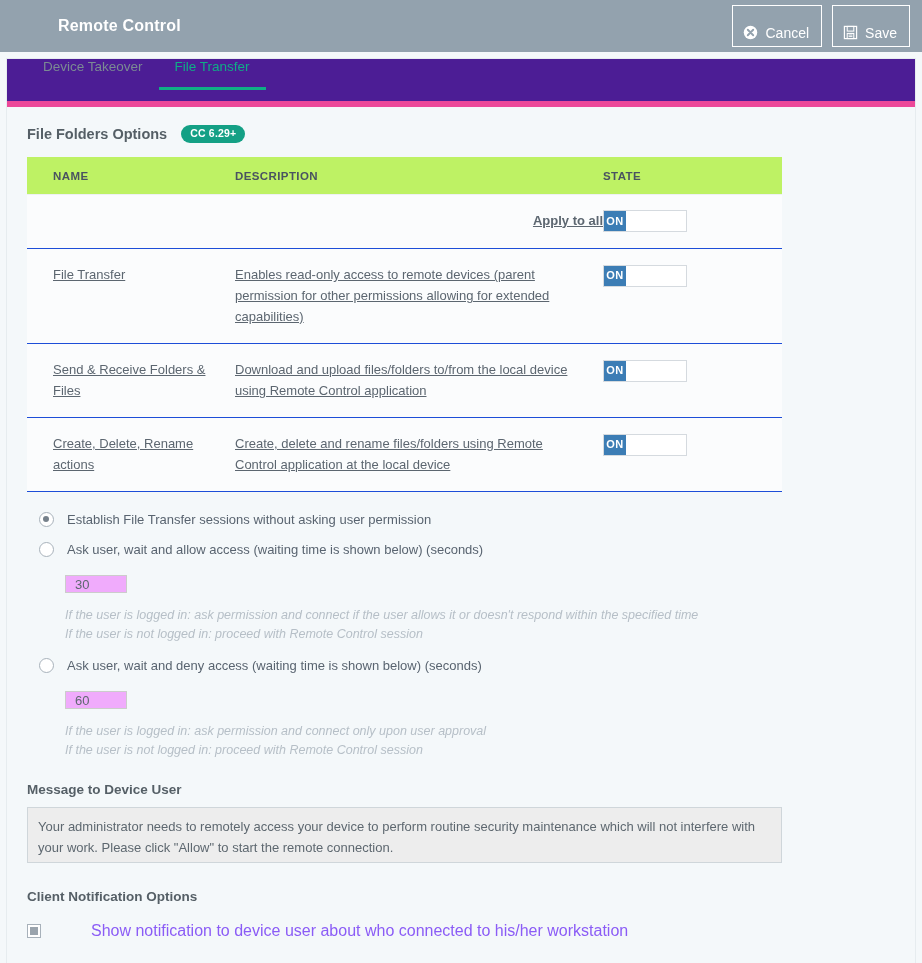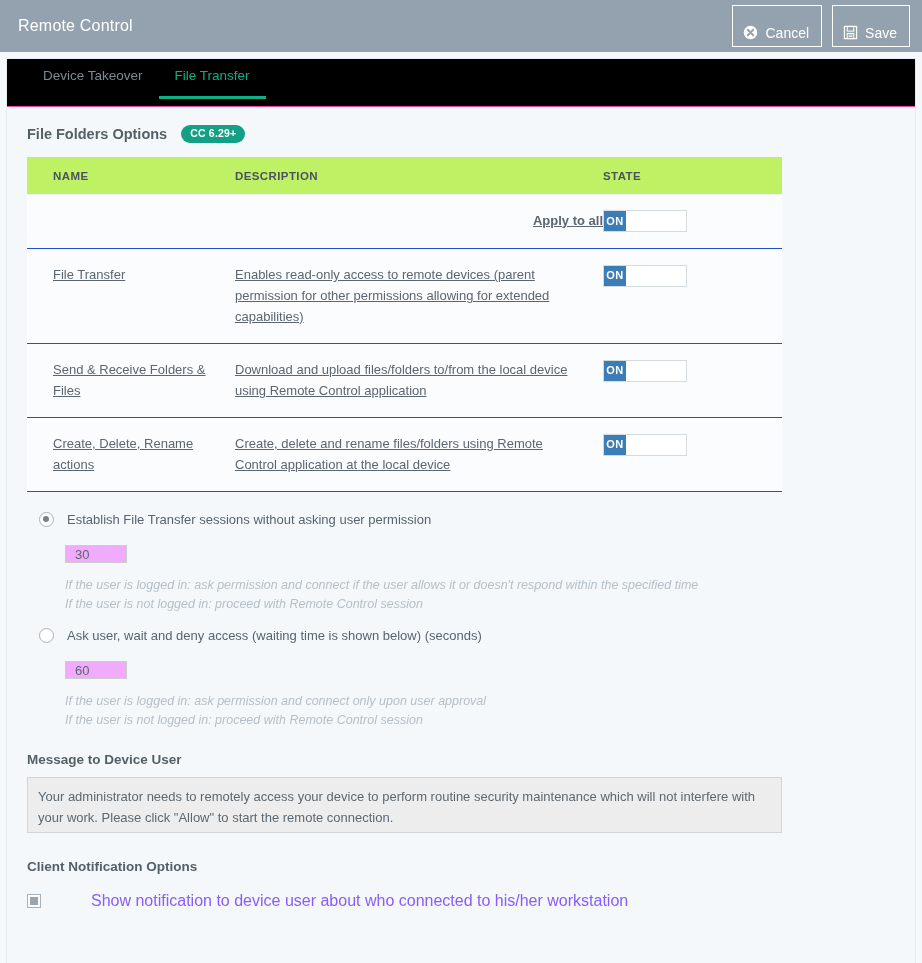--- a/index.html
+++ b/index.html
@@ -22,23 +22,24 @@
     position: relative;
     height: 52px;
     background: #93a2ae;
     display: flex;
     align-items: center;
     padding: 0 12px 0 18px;
   }
   .titlebar-title {
     color: #ffffff;
     font-size: 16px;
-    font-weight: normal;
+    font-weight: bold;
     letter-spacing: .2px;
     flex: 1;
+    margin-left: 40px;
   }
   .tb-btn {
     display: inline-flex;
     align-items: center;
     gap: 7px;
     border: 1px solid #ffffff;
     color: #ffffff;
     font-size: 14px;
     padding: 19px 12px 6px 10px;
     margin-left: 10px;
@@ -53,25 +54,25 @@
   .card {
     position: relative;
     margin: 6px 6px 0 6px;
     background: #ffffff;
     border: 1px solid #e6ecef;
     border-bottom: none;
     min-height: 905px;
   }
   .tabs {
     display: flex;
-    align-items: center;
+    align-items: flex-start;
     height: 48px;
-    border-bottom: 1px solid #ec4899;
+    border-bottom: 6px solid #ec4899;
     padding-left: 20px;
-    background: #000000;
+    background: #4c1d95;
   }
   .tab {
     font-size: 13.5px;
     color: #7b8a93;
     padding: 0 16px 13px 16px;
     cursor: pointer;
     border-bottom: 3px solid transparent;
     margin-bottom: -1px;
     white-space: nowrap;
   }
@@ -377,20 +378,24 @@
         </table>
       </div>
 
       <div class="radios">
 
         <div class="radio-row">
           <span class="radio checked"></span>
           <span class="radio-label">Establish File Transfer sessions without asking user permission</span>
         </div>
 
+        <div class="radio-row">
+          <span class="radio"></span>
+          <span class="radio-label">Ask user, wait and allow access (waiting time is shown below)  (seconds)</span>
+        </div>
         <input class="num-input" type="text" value="30" style="">
         <div class="hint first">If the user is logged in: ask permission and connect if the user allows it or doesn't respond within the specified time</div>
         <div class="hint">If the user is not logged in: proceed with Remote Control session</div>
         <div class="gap-after-hint"></div>
 
         <div class="radio-row">
           <span class="radio"></span>
           <span class="radio-label">Ask user, wait and deny access (waiting time is shown below)  (seconds)</span>
         </div>
         <input class="num-input" type="text" value="60" style="">

